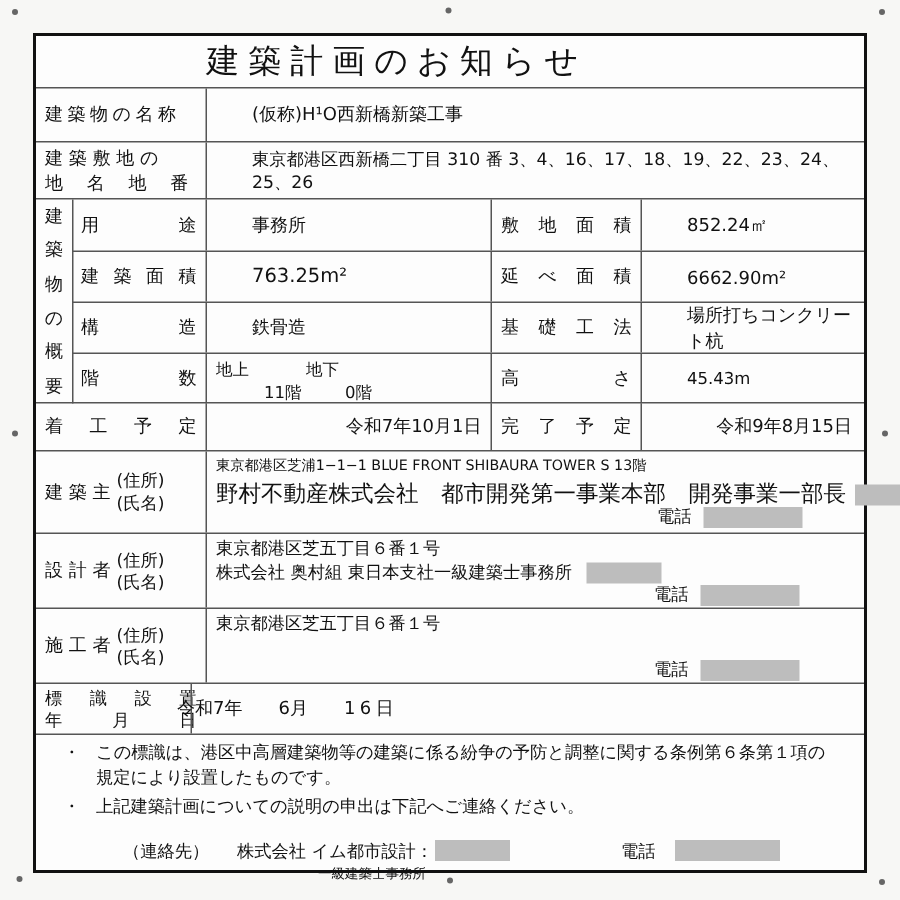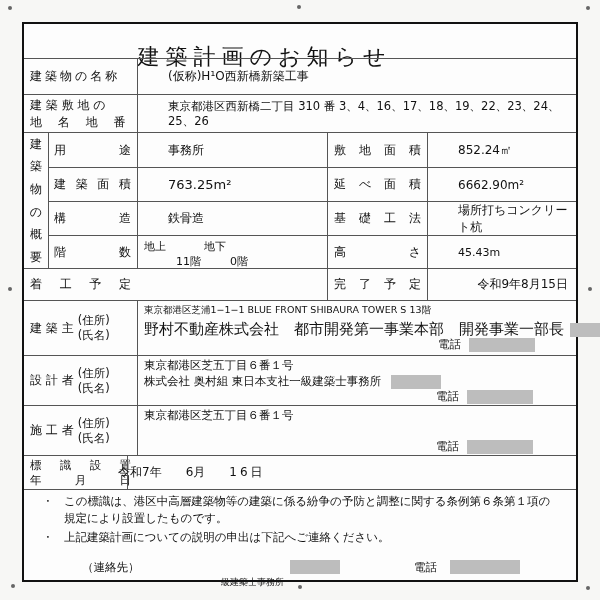--- a/index.html
+++ b/index.html
@@ -3,21 +3,21 @@
 <meta charset="utf-8">
 <style>
   * { box-sizing: border-box; margin: 0; padding: 0; }
   html, body { width: 600px; height: 600px; background: #f7f7f5; overflow: hidden; }
   body { font-family: "DejaVu Sans", sans-serif; color: #111; position: relative; }
   .dot { position: absolute; width: 4px; height: 4px; border-radius: 50%; background: #666; }
   .board { position: absolute; left: 22px; top: 22px; width: 556px; height: 560px; border: 2px solid #111; background: #fdfdfd; }
   .row { position: absolute; left: 0; width: 552px; border-top: 1px solid #555; }
   .cell { position: absolute; top: 0; height: 100%; display: flex; align-items: center; }
   .vl { border-left: 1px solid #555; }
-  .title { position: absolute; left: 0; top: 0; width: 481px; height: 34px; display: flex; align-items: center; justify-content: center; font-size: 22px; letter-spacing: 6px; margin-top: 16px; }
+  .title { position: absolute; left: 0; top: 0; width: 481px; height: 34px; display: flex; align-items: center; justify-content: center; font-size: 22px; letter-spacing: 6px; }
   .lbl { font-size: 12px; padding-left: 6px; width: 100%; }
   .lbl-sp { display: flex; justify-content: space-between; padding: 0 6px; width: 100%; font-size: 12px; }
   .val { font-size: 12px; padding-left: 6px; margin-left: 24px; }
   .mask { display: inline-block; background: #bdbdbd; height: 14px; }
   .vert { position: absolute; left: 0; width: 24px; font-size: 12px; display: flex; flex-direction: column; align-items: center; justify-content: space-around; }
   .small { font-size: 9.5px; }
 </style>
 </head>
 <body>
 
@@ -161,20 +161,23 @@
 
   <div class="row" style="top:244px;height:32px">
     <div class="cell" style="left:0;width:113px">
         <div class="lbl-sp">
           <span>着</span>
           <span>工</span>
           <span>予</span>
           <span>定</span>
         </div>
       </div>
+    <div class="cell vl" style="left:113px;width:190px;justify-content:flex-end">
+        <span style="font-size:12px;padding-right:6px">令和7年10月1日</span>
+      </div>
     <div class="cell vl" style="left:303px;width:100px">
         <div class="lbl-sp">
           <span>完</span>
           <span>了</span>
           <span>予</span>
           <span>定</span>
         </div>
       </div>
     <div class="cell vl" style="left:403px;width:149px;justify-content:flex-end">
         <span style="font-size:12px;padding-right:8px">令和9年8月15日</span>
@@ -247,18 +250,19 @@
   </div>
 
   <div class="row" style="top:465px;height:93px;font-size:11.5px">
     <div style="position:absolute;left:18px;top:4px">・</div>
     <div style="position:absolute;left:40px;top:4px;white-space:nowrap">この標識は、港区中高層建築物等の建築に係る紛争の予防と調整に関する条例第６条第１項の</div>
     <div style="position:absolute;left:40px;top:21px">規定により設置したものです。</div>
     <div style="position:absolute;left:18px;top:40px">・</div>
     <div style="position:absolute;left:40px;top:40px">上記建築計画についての説明の申出は下記へご連絡ください。</div>
 
     <div style="position:absolute;left:58px;top:70px">（連絡先）</div>
+    <div style="position:absolute;left:134px;top:70px">株式会社 イム都市設計：</div>
     <div class="mask" style="position:absolute;left:266px;top:70px;width:50px"></div>
     <div class="small" style="position:absolute;left:188px;top:86px;font-size:9px">一級建築士事務所</div>
     <div style="position:absolute;left:390px;top:70px">電話</div>
     <div class="mask" style="position:absolute;left:426px;top:70px;width:70px"></div>
   </div>
 </div>
 
 </body></html>

